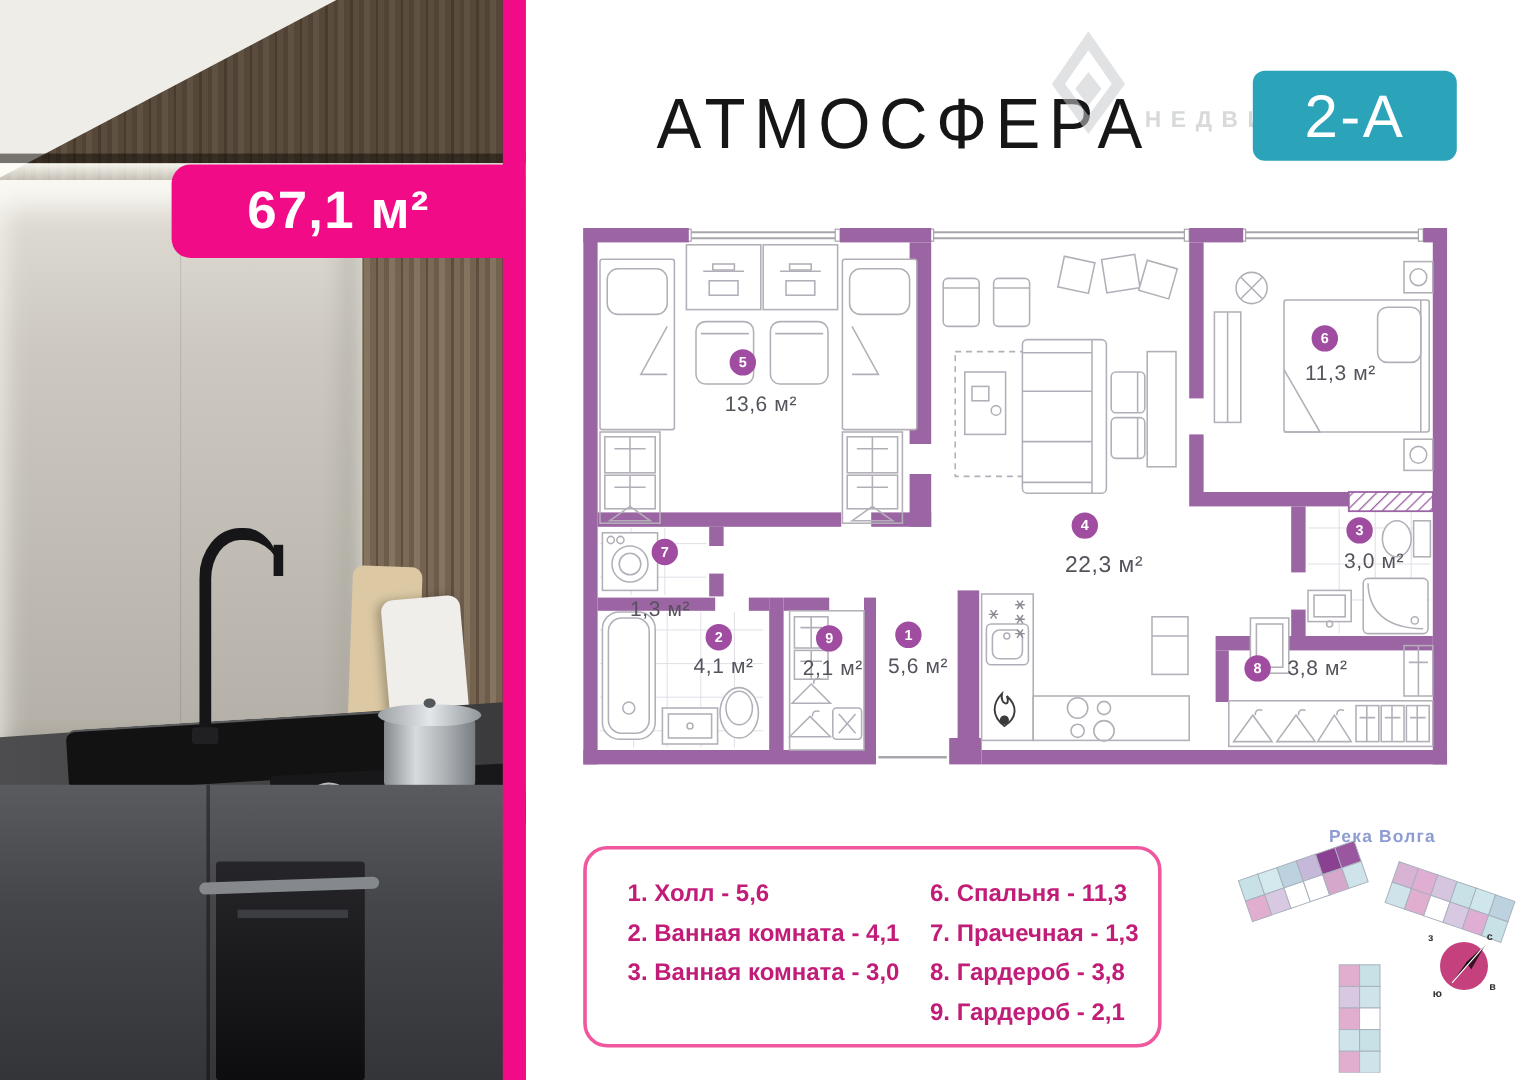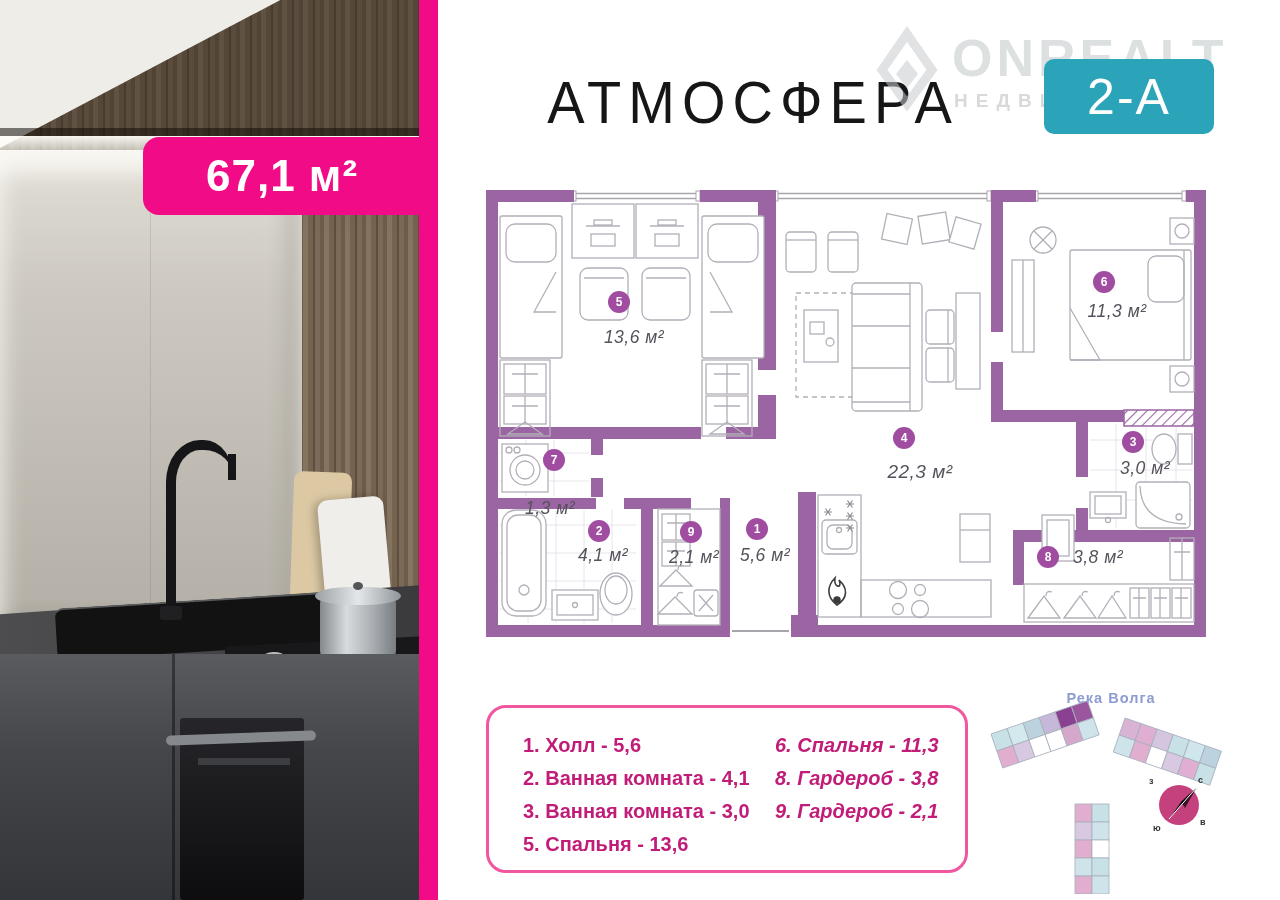--- a/index.html
+++ b/index.html
@@ -77,34 +77,34 @@
   .wall{fill:var(--wall,#9b64a3);}
   .furn{stroke:#b3afb8;stroke-width:1.3;fill:#fff;}
   .furnl{stroke:#b3afb8;stroke-width:1.3;fill:none;}
   .tile{stroke:#e2dde6;stroke-width:.8;}
   .winline{stroke:#a9a5ad;stroke-width:1.6;}
   .wincap{fill:#fff;stroke:#a9a5ad;stroke-width:1;}
   .dark{stroke:#3b3b3e;stroke-width:1.6;fill:none;}
   .room-badge{position:absolute;width:22px;height:22px;border-radius:50%;background:var(--badge,#a04da1);
     color:#fff;font-size:12px;font-weight:bold;display:flex;align-items:center;justify-content:center;
     transform:translate(-50%,-50%);}
-  .room-area{position:absolute;transform:translate(-50%,-50%);font-style:italic;font-size:17.5px;
+  .room-area{position:absolute;transform:translate(-50%,-50%);font-size:17.5px;
     color:#56525c;white-space:nowrap;letter-spacing:.5px;}
   .room-area.big{font-size:19px;}
 
   
   .legend{left:486px;top:705px;width:482px;height:168px;border:3px solid #f0579e;border-radius:20px;
     box-sizing:border-box;}
   .legend-col{position:absolute;top:21px;}
   .legend-col.l{left:34px;}
-  .legend-col.r{left:286px;font-style:italic;}
+  .legend-col.r{left:286px;}
   .legend-item{font-size:20px;font-weight:bold;color:var(--legendpink,#c11d78);line-height:33px;white-space:nowrap;}
 
   
-  .siteplan{left:983px;top:688px;width:256px;height:206px;}
+  .siteplan{left:1024px;top:688px;width:256px;height:206px;}
   .river{position:absolute;left:0;top:2px;width:100%;text-align:center;font-size:14.5px;font-weight:bold;
     color:#8d9cd1;letter-spacing:1px;}
   .cellstroke{stroke:#a7b0bc;stroke-width:.8;}
   .compass-letter{font-size:9px;fill:#333;font-weight:bold;}
 </style>
 </head>
 <body>
 
 <div class="abs photo">
   <div class="wood"></div>
@@ -132,21 +132,20 @@
 <div class="abs pink-stripe"></div>
 <div class="abs area-badge">67,1 м²</div>
 
 <div class="abs watermark">
   <svg width="78" height="92" viewBox="0 0 78 92">
     <g stroke="rgba(200,203,205,.55)" stroke-width="9" fill="none">
       <path d="M14,50 L39,14 L64,50 L39,84 Z"></path>
     </g>
     <path d="M39,40 L50,54 L39,68 L28,54 Z" fill="rgba(200,203,205,.55)"></path>
   </svg>
-  <div class="wm-text">ONREALT</div>
   <div class="wm-sub">НЕДВИЖИМОСТЬ</div>
 </div>
 <div class="abs brand">АТМОСФЕРА</div>
 <div class="abs unit-badge">2-А</div>
 
 <div class="abs plan">
 <svg width="720" height="470" viewBox="0 0 720 470">
   <defs>
     <pattern id="hatch" width="7" height="7" patternTransform="rotate(45)" patternUnits="userSpaceOnUse">
       <rect width="7" height="7" fill="#fff"></rect>
@@ -398,24 +397,24 @@
       <div class="room-badge" style="left: 205px; top: 342px;">9</div>
       <div class="room-area" style="left: 208px; top: 367px;">2,1 м²</div>
     </div>
 </div>
 
 <div class="abs legend">
   <div class="legend-col l" id="legend-left">
       <div class="legend-item">1. Холл - 5,6</div>
       <div class="legend-item">2. Ванная комната - 4,1</div>
       <div class="legend-item">3. Ванная комната - 3,0</div>
-      <div class="legend-item">5. Спальня - 13,6</div>
     </div>
   <div class="legend-col r" id="legend-right">
       <div class="legend-item">6. Спальня - 11,3</div>
+      <div class="legend-item">7. Прачечная - 1,3</div>
       <div class="legend-item">8. Гардероб - 3,8</div>
       <div class="legend-item">9. Гардероб - 2,1</div>
     </div>
 </div>
 
 <div class="abs siteplan">
   <div class="river">Река Волга</div>
   <svg width="256" height="206" viewBox="0 0 256 206">
 
     <g transform="translate(8,46) rotate(-19)" class="cellstroke">

